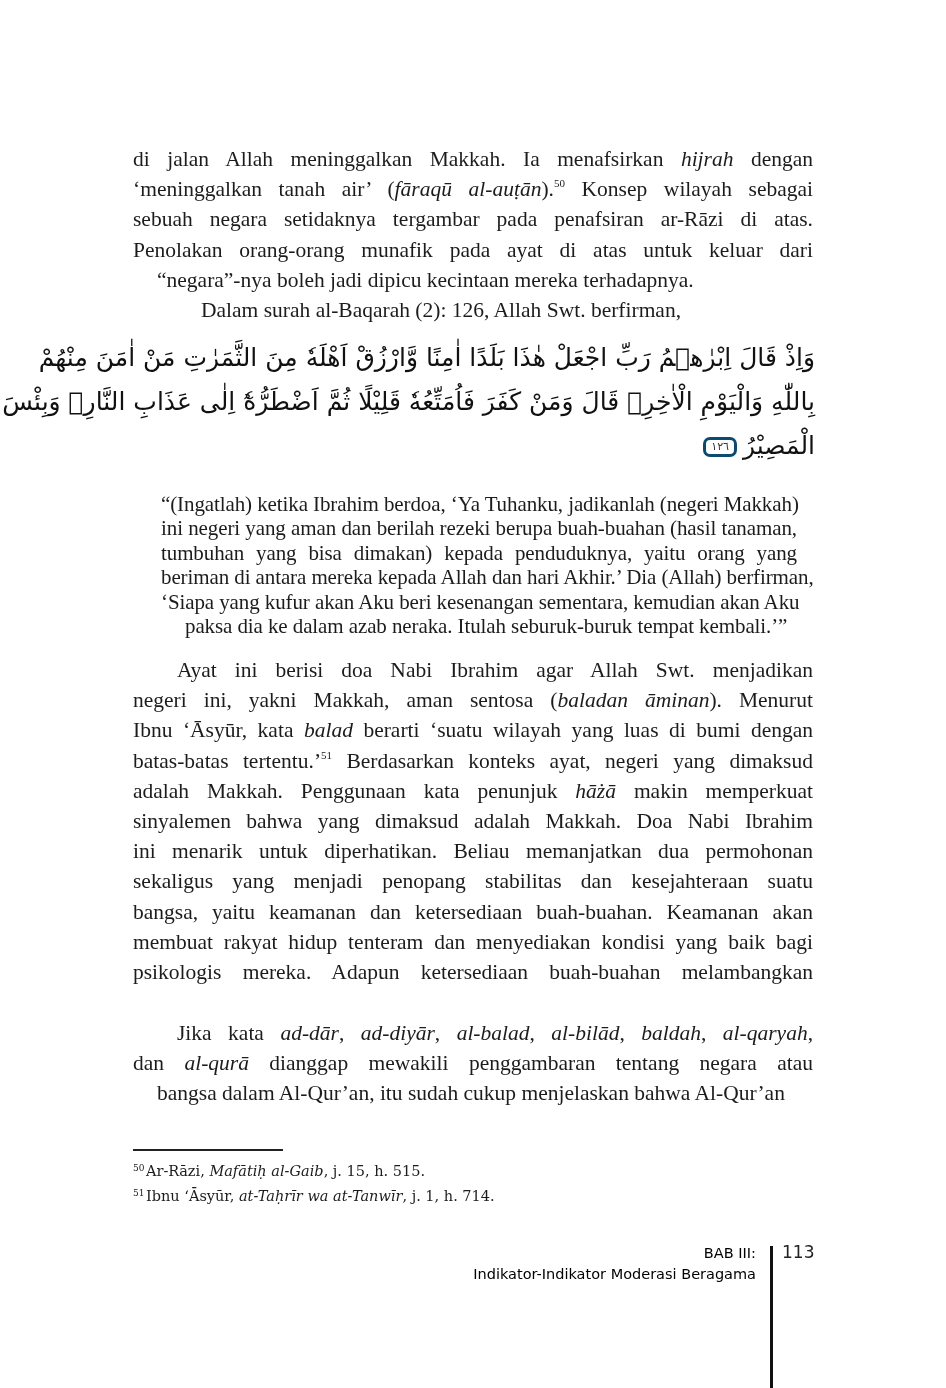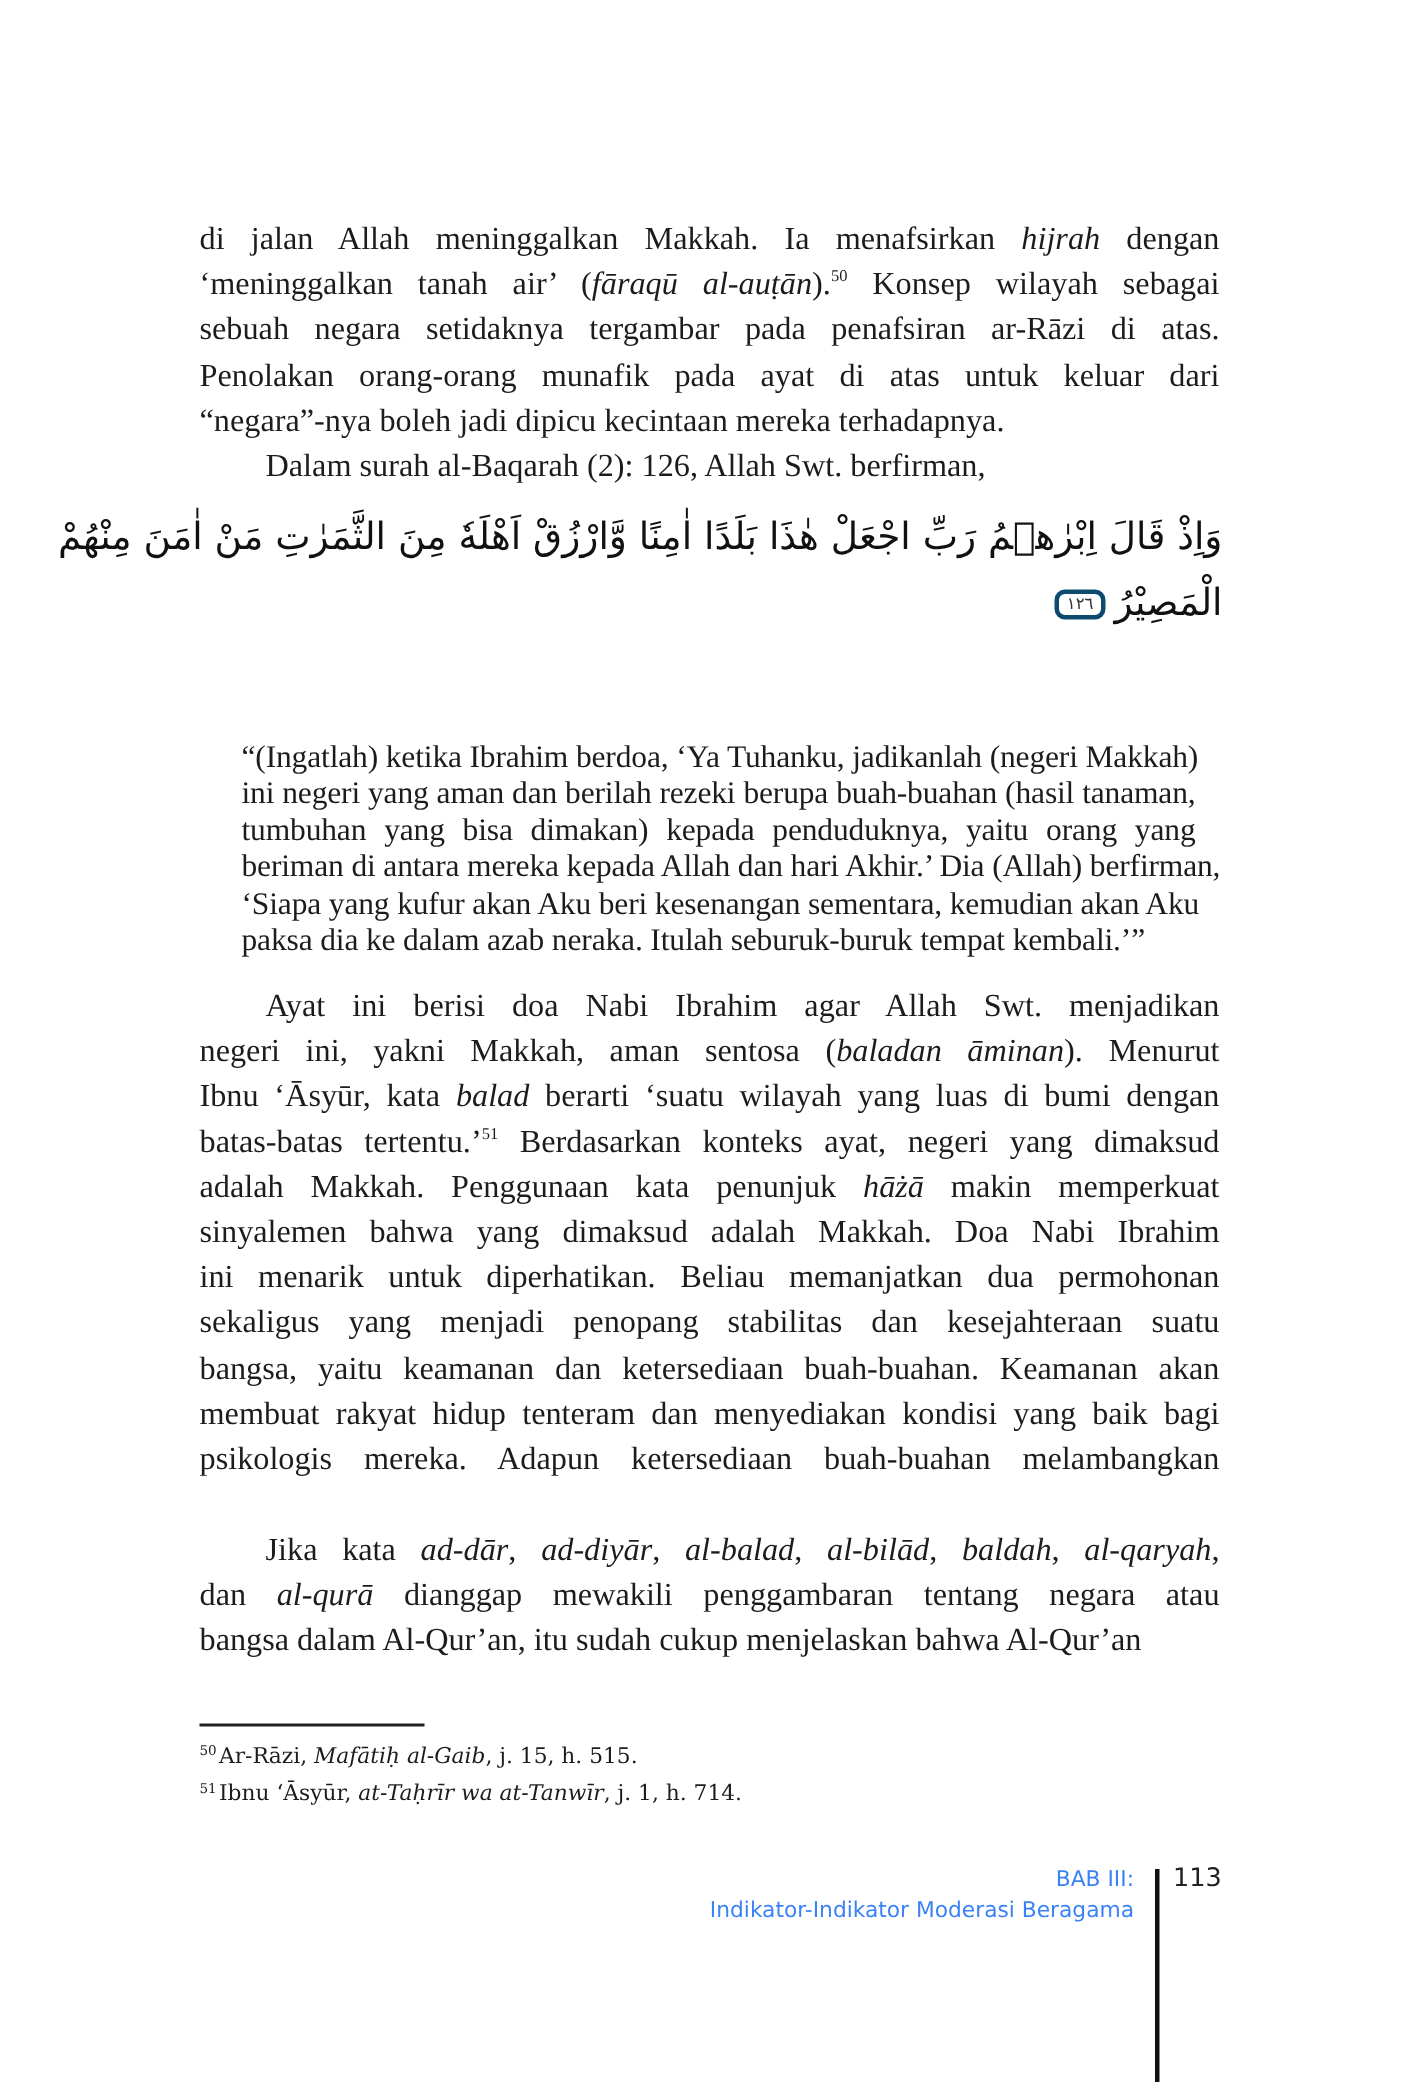--- a/index.html
+++ b/index.html
@@ -5,21 +5,21 @@
     html, body { margin: 0; padding: 0; background: #ffffff; }
     body { width: 946px; height: 1388px; position: relative; overflow: hidden; color: #1a1a1a; }
     .page { position: absolute; left: 0; top: 0; width: 946px; height: 1388px; background: #fff; }
     .body-text {
       position: absolute; left: 133px; width: 680px;
       font-family: "Liberation Serif", "DejaVu Serif", serif;
       font-size: 21.5px; line-height: 30.2px; color: #1c1c1c;
     }
     .indent { text-indent: 44px; }
     .line { display: block; text-align: justify; text-align-last: justify; white-space: nowrap; }
-    .line.end { text-align-last: left; }
+    .line.end { text-align-last: left; margin-left: 24px; }
     i { font-style: italic; }
     sup { font-size: 11px; vertical-align: 9px; line-height: 0; }
     .arabic {
       position: absolute; left: 175px; width: 640px; top: 336px;
       font-family: "DejaVu Sans", sans-serif; font-size: 25px; line-height: 44px;
       direction: rtl; text-align: justify; color: #111;
     }
     .arabic .aline { display: block; white-space: nowrap; text-align-last: justify; }
     .arabic .aline.end { text-align-last: right; }
     .verse-marker {
@@ -35,21 +35,21 @@
     .translation .line { letter-spacing: -0.1px; }
     .footnote-rule { position: absolute; left: 133px; top: 1149px; width: 150px; height: 2px; background: #222; }
     .footnotes {
       position: absolute; left: 133px; top: 1157px; width: 600px;
       font-family: "DejaVu Serif", "Liberation Serif", serif; font-size: 14.5px; line-height: 22px; color: #1c1c1c;
     }
     .fn { display: block; white-space: nowrap; }
     .fn-num { display: inline-block; width: 13px; font-size: 9px; vertical-align: 5px; }
     .running-head {
       position: absolute; right: 190px; top: 1243px; text-align: right;
-      font-family: "DejaVu Sans", "Liberation Sans", sans-serif; font-size: 14.5px; line-height: 21px; color: #3b82f6;
+      font-family: "DejaVu Sans", "Liberation Sans", sans-serif; font-size: 14.5px; line-height: 21px; color: #000000;
     }
     .vrule { position: absolute; left: 770px; top: 1246px; width: 3px; height: 142px; background: #111; }
     .page-number {
       position: absolute; left: 782px; top: 1241px;
       font-family: "DejaVu Sans", "Liberation Sans", sans-serif; font-size: 17px; line-height: 22px; color: #222;
     }
   </style>
 </head>
 <body>
 
@@ -62,20 +62,21 @@
       <span class="line">Penolakan orang-orang munafik pada ayat di atas untuk keluar dari</span>
       <span class="line end">“negara”-nya boleh jadi dipicu kecintaan mereka terhadapnya.</span>
     </div>
 
   <div class="body-text" style="top:295px;">
     <span class="line end indent">Dalam surah al-Baqarah (2): 126, Allah Swt. berfirman,</span>
   </div>
 
   <div class="arabic" id="arabic">
       <span class="aline">وَاِذْ قَالَ اِبْرٰهٖمُ رَبِّ اجْعَلْ هٰذَا بَلَدًا اٰمِنًا وَّارْزُقْ اَهْلَهٗ مِنَ الثَّمَرٰتِ مَنْ اٰمَنَ مِنْهُمْ</span>
+      <span class="aline">بِاللّٰهِ وَالْيَوْمِ الْاٰخِرِۗ قَالَ وَمَنْ كَفَرَ فَاُمَتِّعُهٗ قَلِيْلًا ثُمَّ اَضْطَرُّهٗٓ اِلٰى عَذَابِ النَّارِۗ وَبِئْسَ</span>
       <span class="aline end">الْمَصِيْرُ<span class="verse-marker">١٢٦</span></span>
     </div>
 
   <div class="translation" id="translation">
       <span class="line">“(Ingatlah) ketika Ibrahim berdoa, ‘Ya Tuhanku, jadikanlah (negeri Makkah)</span>
       <span class="line">ini negeri yang aman dan berilah rezeki berupa buah-buahan (hasil tanaman,</span>
       <span class="line">tumbuhan yang bisa dimakan) kepada penduduknya, yaitu orang yang</span>
       <span class="line">beriman di antara mereka kepada Allah dan hari Akhir.’ Dia (Allah) berfirman,</span>
       <span class="line">‘Siapa yang kufur akan Aku beri kesenangan sementara, kemudian akan Aku</span>
       <span class="line end">paksa dia ke dalam azab neraka. Itulah seburuk-buruk tempat kembali.’”</span>

